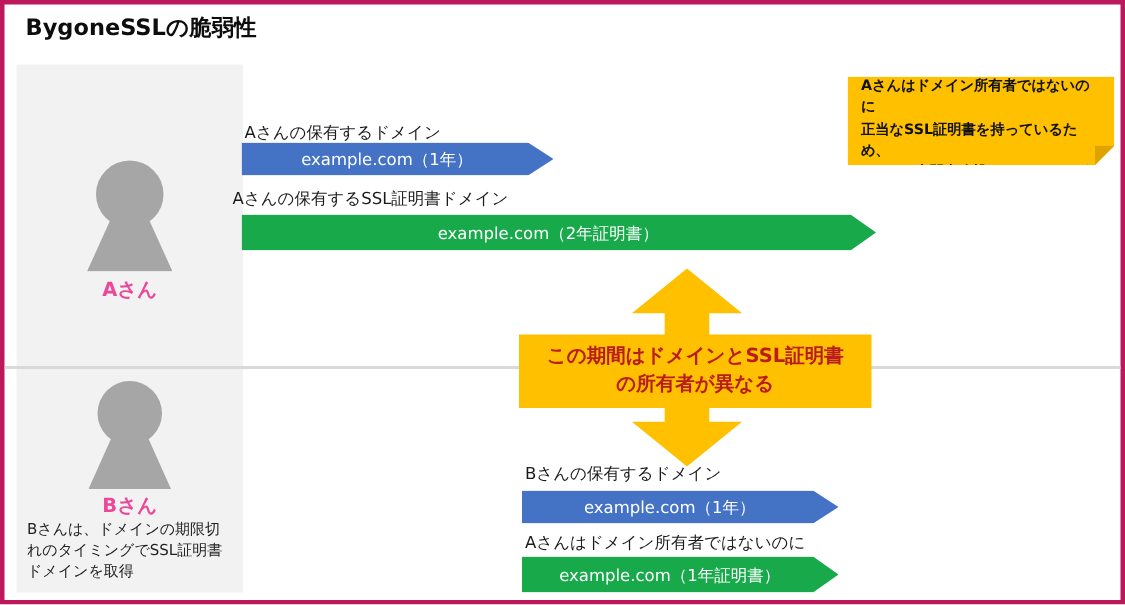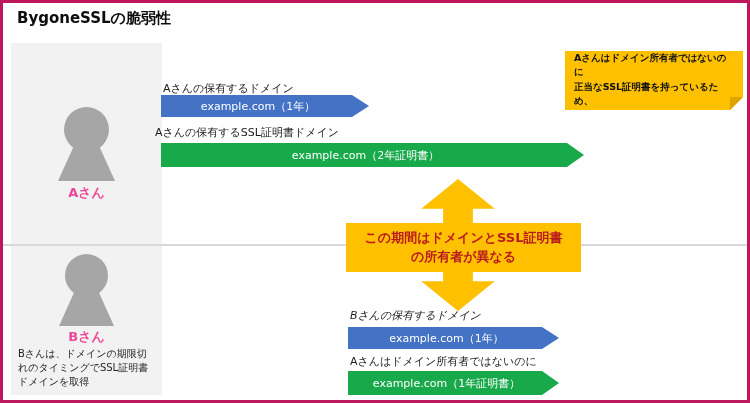--- a/index.html
+++ b/index.html
@@ -21,21 +21,21 @@
   .actor-name{position:absolute;left:8px;width:151px;text-align:center;font-weight:bold;font-size:13px;color:#ec4899;}
   .name-a{top:181px;}
   .name-b{top:325px;}
   .actor-desc{position:absolute;left:15px;top:344px;width:137px;font-size:10px;line-height:1.4;color:#1f1f1f;}
 
   .divider{position:absolute;left:0;top:241px;width:750px;height:2px;background:#d9d9d9;}
 
   .row-label{position:absolute;font-size:11px;color:#1b1b1b;white-space:nowrap;}
   .lbl-a-domain{left:160px;top:78px;}
   .lbl-a-cert{left:152px;top:122px;}
-  .lbl-b-domain{left:347px;top:305px;font-style:italic;}
+  .lbl-b-domain{left:347px;top:305px;}
   .lbl-b-cert{left:347px;top:351px;}
 
   .harrow{
     position:absolute;display:flex;align-items:center;justify-content:center;
     color:#ffffff;font-size:11px;white-space:nowrap;box-sizing:border-box;padding-right:14px;
     clip-path:polygon(0 0,calc(100% - 17px) 0,100% 50%,calc(100% - 17px) 100%,0 100%);
   }
   .blue{background:#4472c4;}
   .green{background:#18a94b;justify-content:center;}
   .arr-a-domain{left:158px;top:92px;width:208px;height:22px;}

